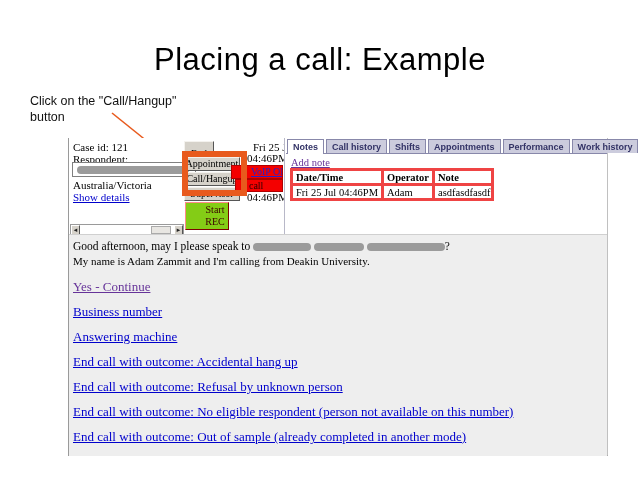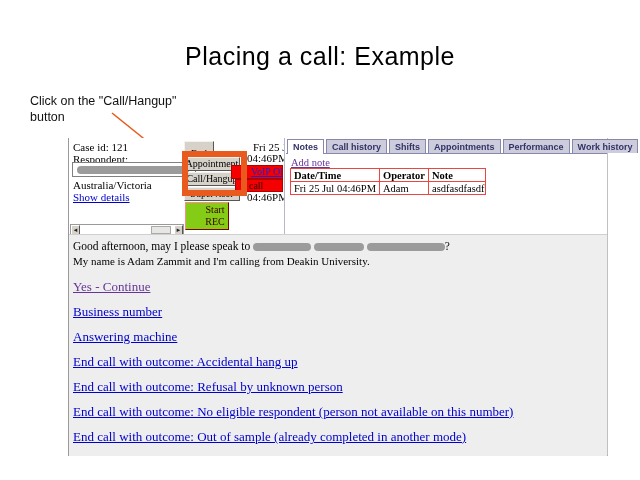--- a/index.html
+++ b/index.html
@@ -1,19 +1,19 @@
 <!DOCTYPE html>
 <html><head>
 <meta charset="utf-8">
 <style>
   html,body{margin:0;padding:0;background:#fff;}
   .slide{position:relative;width:640px;height:480px;background:#fff;overflow:hidden;
          font-family:"Liberation Sans",sans-serif;}
   .title{position:absolute;top:42px;left:0;width:100%;text-align:center;
-         font-size:25px;color:#000;letter-spacing:0.5px;}
+         font-size:31px;color:#000;letter-spacing:0.5px;}
   .annotation{position:absolute;left:30px;top:93px;width:180px;font-size:12.5px;
               line-height:16px;color:#111;}
   .arrow-svg{position:absolute;left:95px;top:105px;pointer-events:none;}
 
   
   .app{position:absolute;left:68px;top:138px;width:538px;height:317px;background:#fff;
        border-left:1px solid #9a9a9a;border-right:1px solid #c0c0c0;border-bottom:1px solid #9a9a9a;
        font-family:"Liberation Serif",serif;font-size:11px;color:#000;}
   .case-panel{position:absolute;left:0;top:0;width:215px;height:96px;overflow:hidden;background:#fff;}
   .case-id{position:absolute;left:4px;top:3px;}
@@ -56,21 +56,21 @@
   .tabbar{display:flex;align-items:flex-end;border-bottom:1px solid #8888aa;height:15px;
           padding-left:1px;}
   .tab{font-family:"Liberation Sans",sans-serif;font-weight:bold;font-size:9px;color:#333366;
        background:#ccccdd;border:1px solid #8888aa;border-bottom:none;padding:2px 5px 1px 5px;
        margin-right:2px;white-space:nowrap;cursor:pointer;}
   .tab.active{background:#fff;padding-bottom:2px;margin-bottom:-1px;}
   .add-note{position:absolute;left:5px;top:19px;color:#663399;text-decoration:underline;
             font-size:10.5px;cursor:pointer;}
   .notes-table{position:absolute;left:4px;top:30px;border-collapse:collapse;font-size:10.5px;
                font-family:"Liberation Serif",serif;}
-  .notes-table th,.notes-table td{border:1px solid #ef4444;padding:0 3px;text-align:left;
+  .notes-table th,.notes-table td{border:3px solid #ef4444;padding:0 3px;text-align:left;
                font-weight:normal;height:12px;white-space:nowrap;}
   .notes-table th{font-weight:bold;}
   .note-cell{max-width:50px;overflow:hidden;}
 
   
   .script-area{position:absolute;left:0;top:96px;width:100%;height:221px;background:#eeeeee;
                border-top:1px solid #d0d0d0;}
   .greeting{position:absolute;left:4px;top:5px;font-size:11.5px;white-space:nowrap;}
   .intro{position:absolute;left:4px;top:20px;font-size:11px;white-space:nowrap;}
   .options{position:absolute;left:4px;top:44px;}

